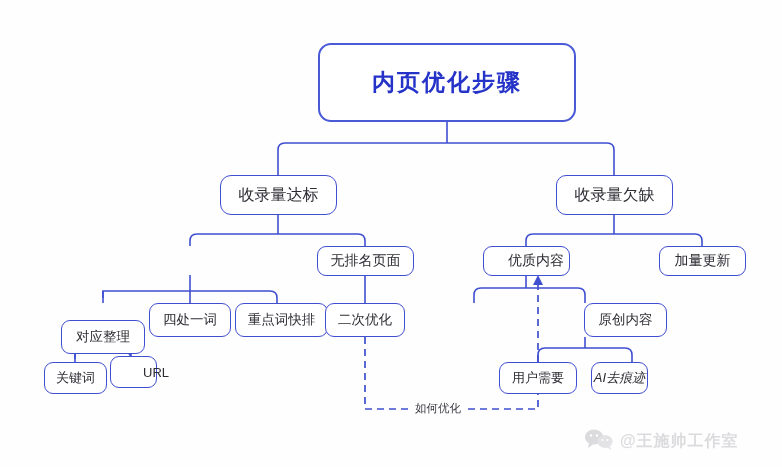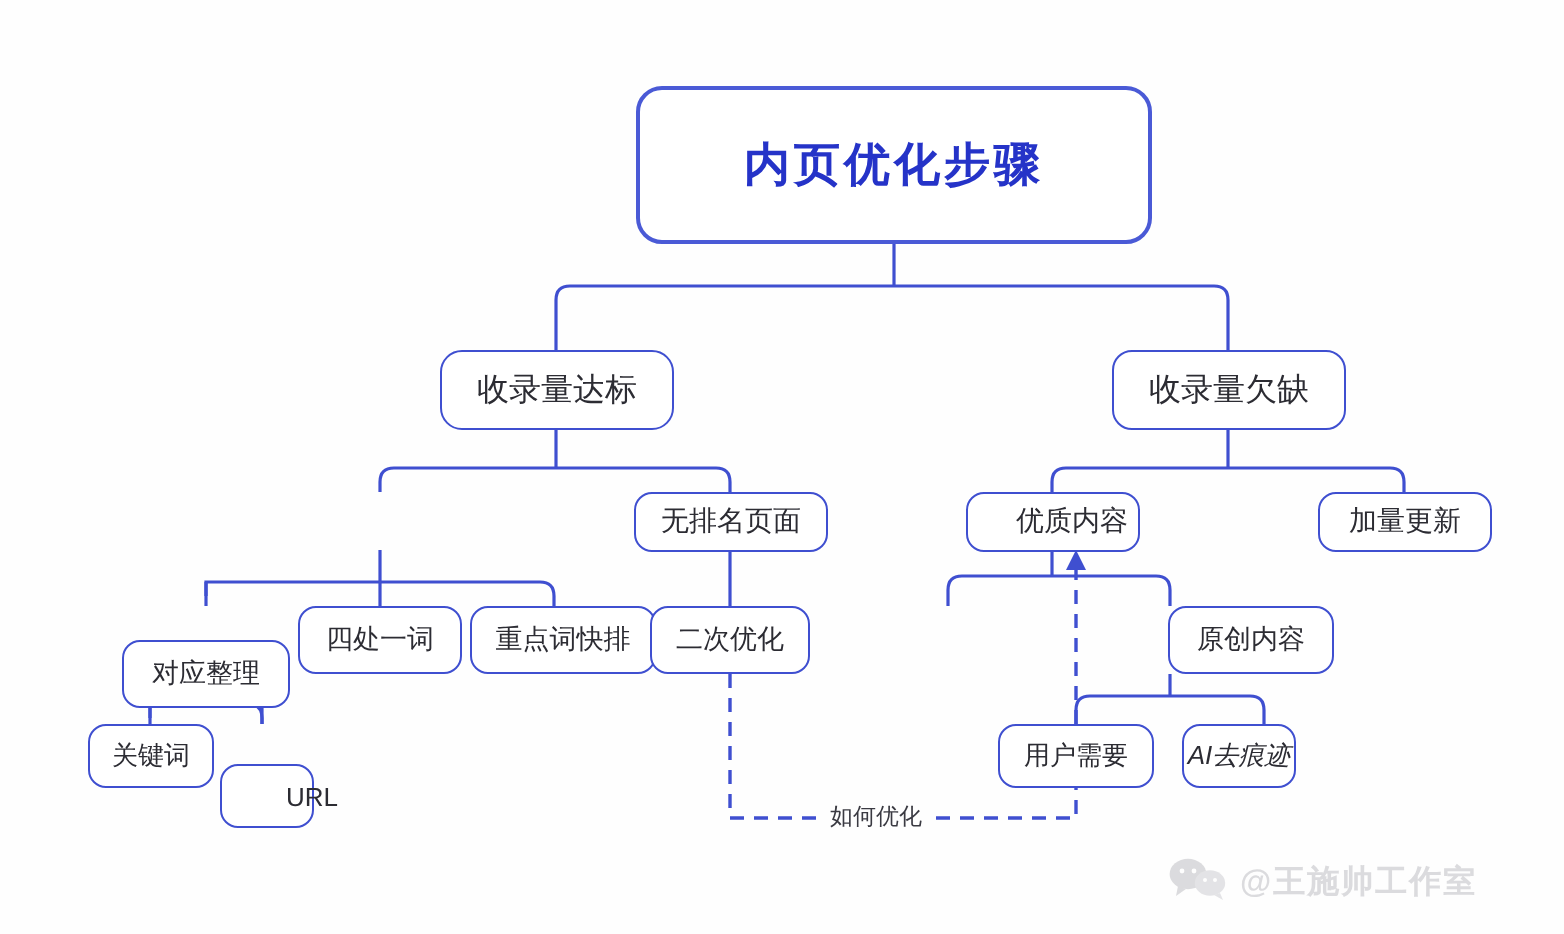--- a/index.html
+++ b/index.html
@@ -167,21 +167,21 @@
   <div class="node lvl4" style="left:325px; top:303px; width:80px; height:34px;">
     <span>二次优化</span>
   </div>
   <div class="node lvl4" style="left:544px; top:303px; width:83px; height:34px;margin-left:40px;">
     <span>原创内容</span>
   </div>
 
   <div class="node lvl5" style="left:44px; top:362px; width:63px; height:32px;">
     <span>关键词</span>
   </div>
-  <div class="node lvl5" style="left:110px; top:382px; width:44px; height:32px;padding-left:45px;">
+  <div class="node lvl5" style="left:110px; top:356px; width:44px; height:32px;padding-left:45px;">
     <span>URL</span>
   </div>
   <div class="node lvl5" style="left:499px; top:362px; width:78px; height:32px;">
     <span>用户需要</span>
   </div>
   <div class="node lvl5" style="left:591px; top:362px; width:57px; height:32px;font-style:italic;">
     <span>AI去痕迹</span>
   </div>
 
   <div class="edge-label" style="left:412px; top:401px;">

